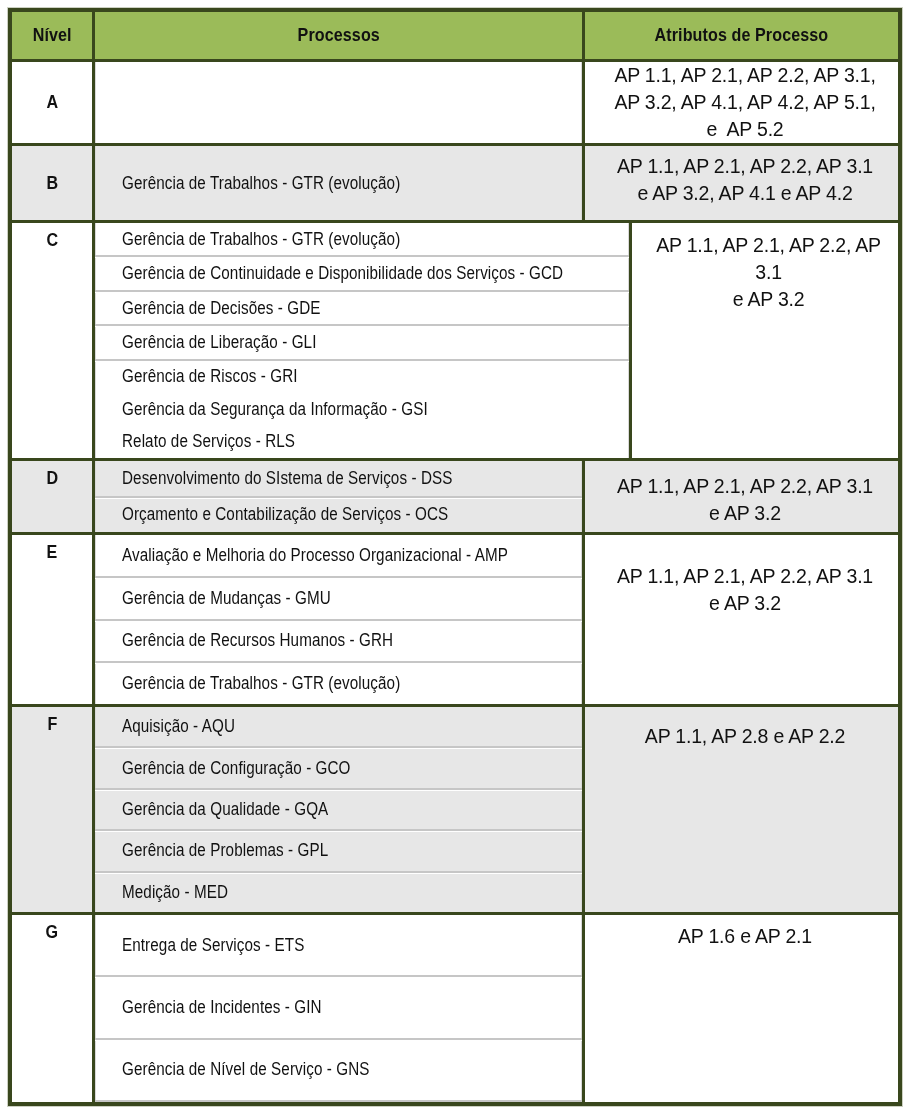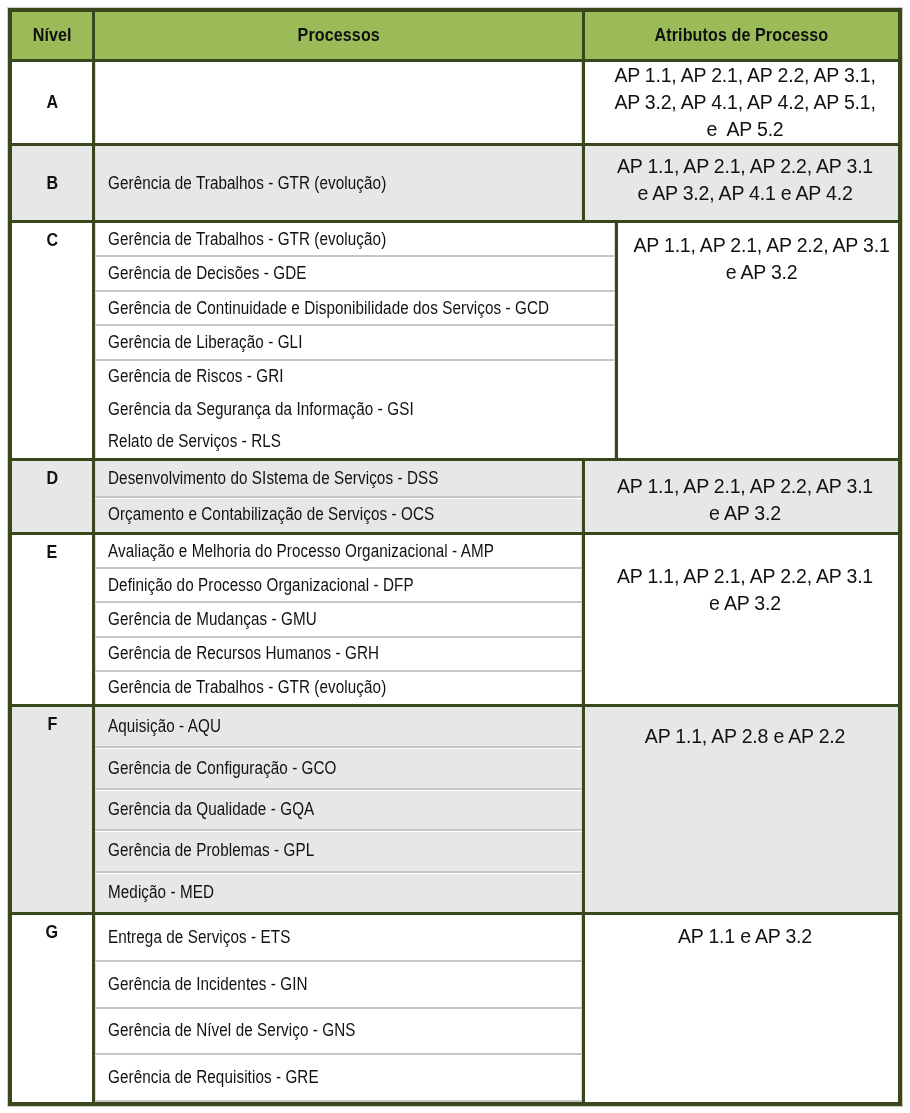--- a/index.html
+++ b/index.html
@@ -58,21 +58,21 @@
   .level-cell.vcenter { align-items: center; padding-top: 0; }
 
   
   .procs {
     display: flex; flex-direction: column;
     box-shadow: inset 1px 0 0 #d9d9d9, inset -1px 0 0 #d9d9d9;
   }
   .prow {
     flex: 1 1 0;
     display: flex; align-items: center;
-    padding-left: 13px;
+    padding-left: 27px;
     box-sizing: border-box;
     overflow: hidden; white-space: nowrap;
   }
   .prow.sep { border-bottom: 2px solid #c6c6c6; }
   .prow.sep + .prow { box-shadow: inset 0 1px 0 #ffffff; }
 
   
   .ctext {
     display: inline-block;
     transform: scaleX(0.87);
@@ -144,24 +144,24 @@
 
     <div class="row group g-c">
       <div class="c-nivel level-cell">
           <span class="ctext">C</span>
         </div>
       <div class="c-proc procs">
         <div class="prow sep">
             <span class="ctext">Gerência de Trabalhos - GTR (evolução)</span>
           </div>
         <div class="prow sep">
+            <span class="ctext">Gerência de Continuidade e Disponibilidade dos Serviços - GCD</span>
+          </div>
+        <div class="prow sep">
             <span class="ctext">Gerência de Decisões - GDE</span>
-          </div>
-        <div class="prow sep">
-            <span class="ctext">Gerência de Continuidade e Disponibilidade dos Serviços - GCD</span>
           </div>
         <div class="prow sep">
             <span class="ctext">Gerência de Liberação - GLI</span>
           </div>
         <div class="prow">
             <span class="ctext">Gerência de Riscos - GRI</span>
           </div>
         <div class="prow">
             <span class="ctext">Gerência da Segurança da Informação - GSI</span>
           </div>
@@ -191,23 +191,20 @@
 
     <div class="row group g-e">
       <div class="c-nivel level-cell">
           <span class="ctext">E</span>
         </div>
       <div class="c-proc procs">
         <div class="prow sep">
             <span class="ctext">Avaliação e Melhoria do Processo Organizacional - AMP</span>
           </div>
         <div class="prow sep">
-            <span class="ctext">Definição do Processo Organizacional - DFP</span>
-          </div>
-        <div class="prow sep">
             <span class="ctext">Gerência de Mudanças - GMU</span>
           </div>
         <div class="prow sep">
             <span class="ctext">Gerência de Recursos Humanos - GRH</span>
           </div>
         <div class="prow">
             <span class="ctext">Gerência de Trabalhos - GTR (evolução)</span>
           </div>
       </div>
       <div class="c-attr attr-cell pa-e">AP 1.1, AP 2.1, AP 2.2, AP 3.1
@@ -245,21 +242,18 @@
       <div class="c-proc procs">
         <div class="prow sep">
             <span class="ctext">Entrega de Serviços - ETS</span>
           </div>
         <div class="prow sep">
             <span class="ctext">Gerência de Incidentes - GIN</span>
           </div>
         <div class="prow sep">
             <span class="ctext">Gerência de Nível de Serviço - GNS</span>
           </div>
-        <div class="prow sep">
-            <span class="ctext">Gerência de Requisitios - GRE</span>
-          </div>
-      </div>
-      <div class="c-attr attr-cell pa-g">AP 1.1 e AP 3.2</div>
+      </div>
+      <div class="c-attr attr-cell pa-g">AP 1.6 e AP 2.1</div>
     </div>
 
   </div>
 </div>
 
 </body></html>

